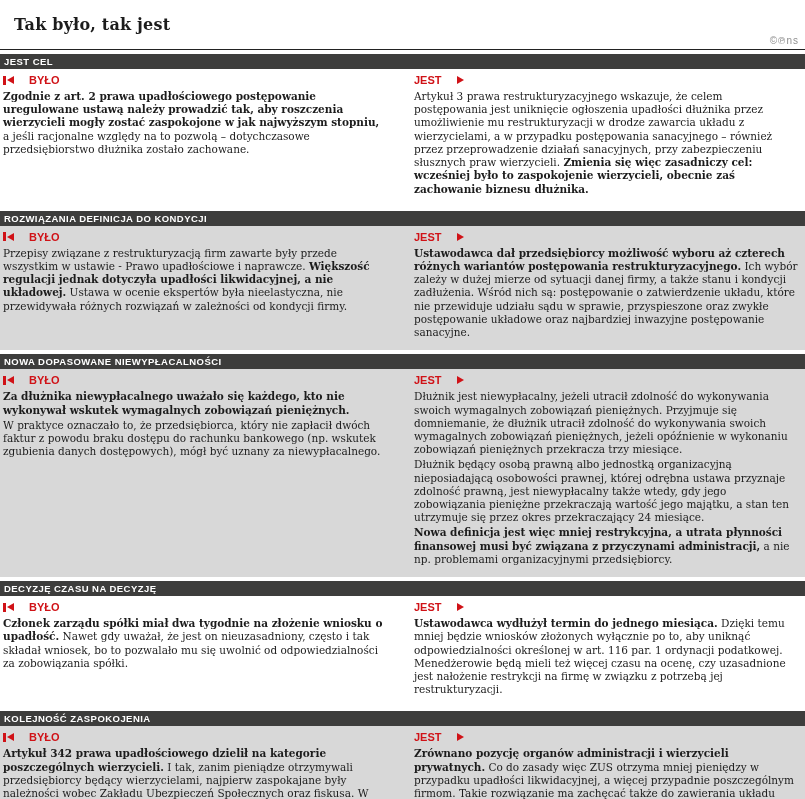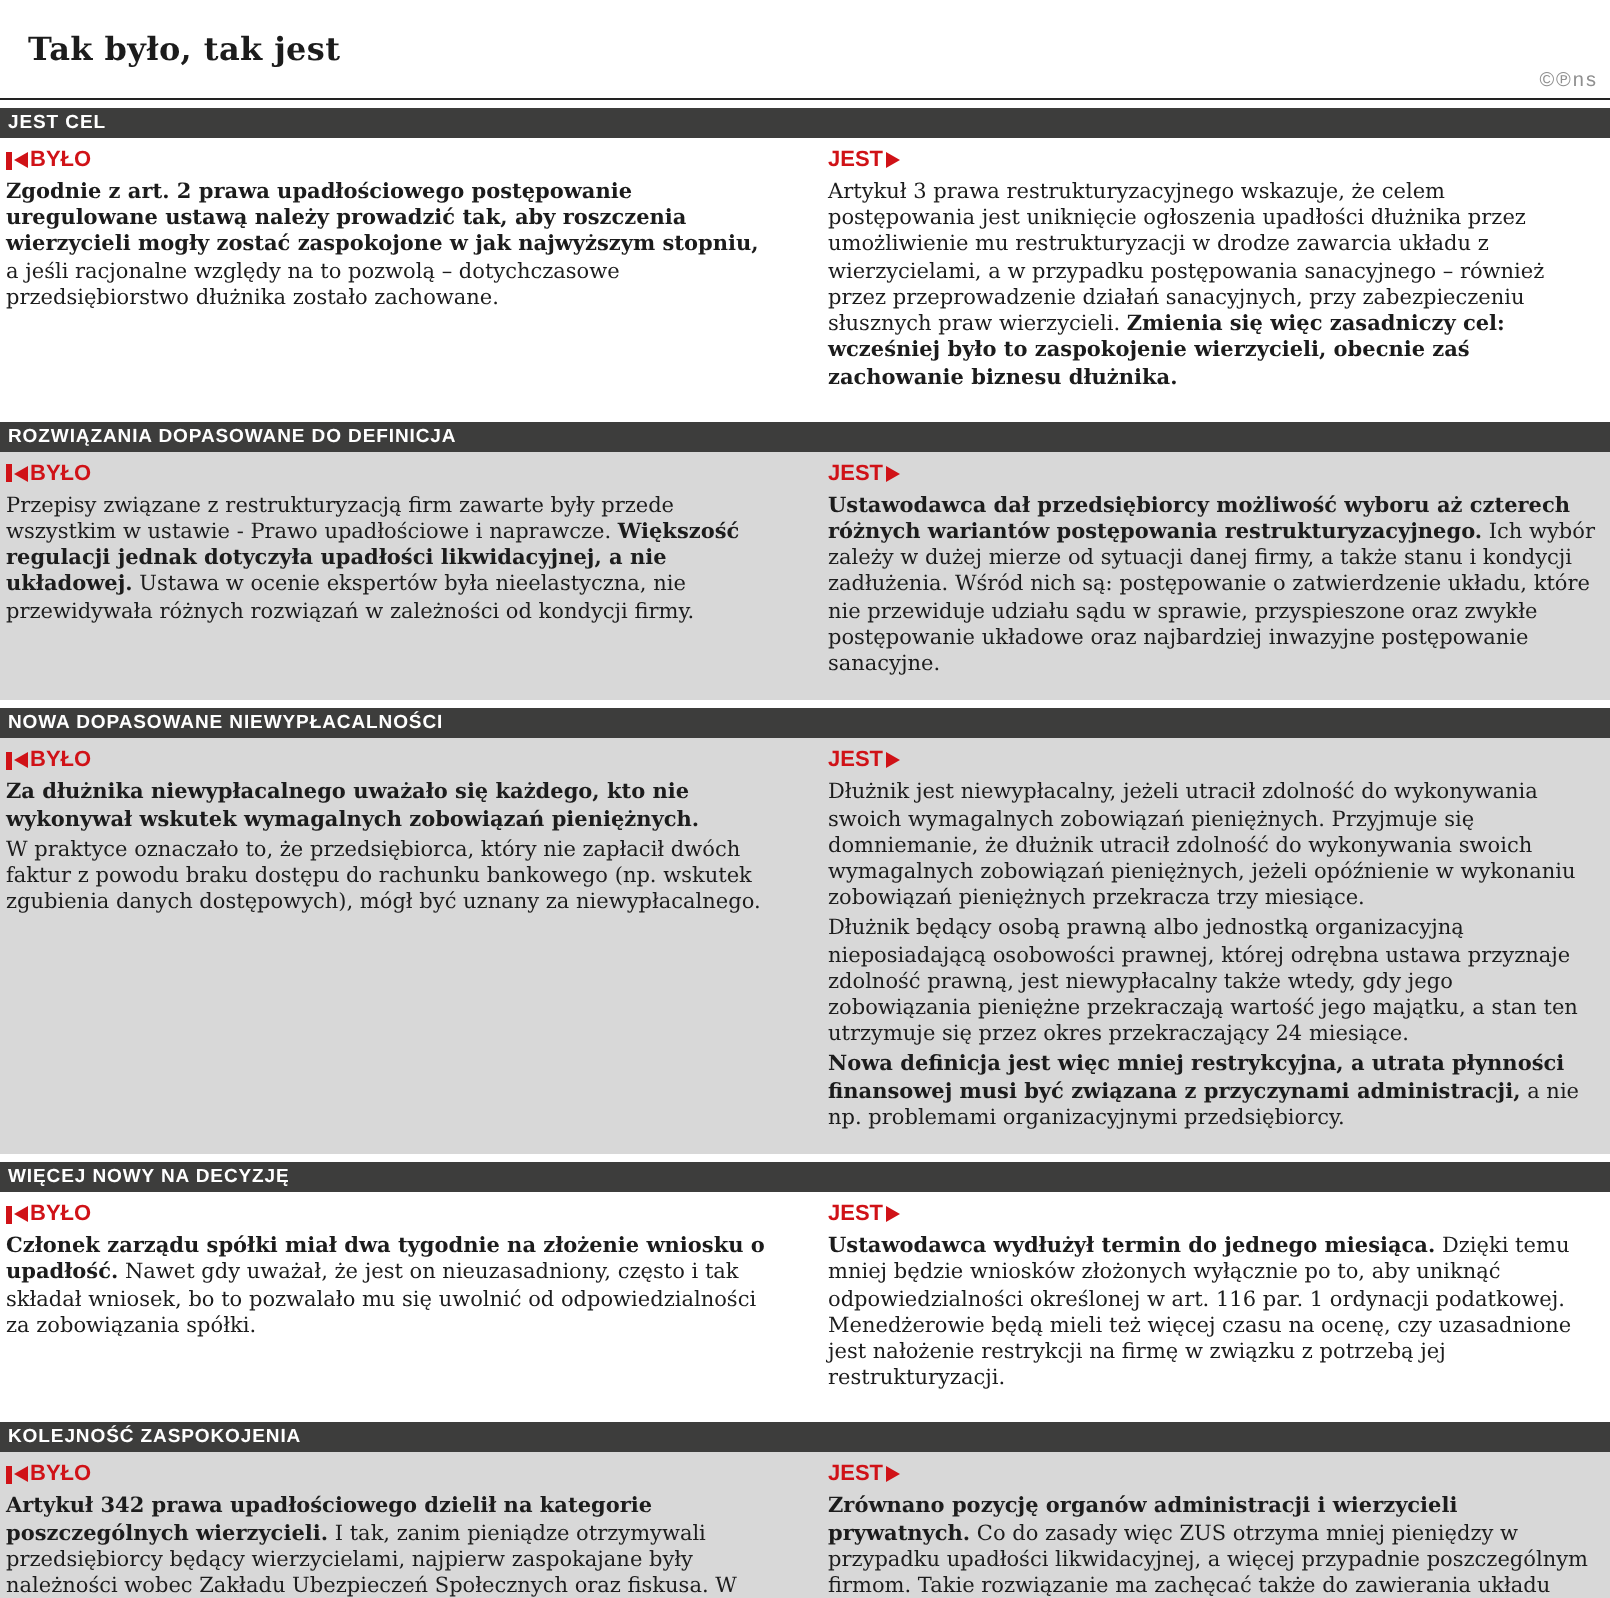--- a/index.html
+++ b/index.html
@@ -48,21 +48,21 @@
   }
   .sec-body {
     display: flex;
     gap: 26px;
     padding: 3px 6px 9px 3px;
   }
   .col { flex: 1; min-width: 0; }
   .col-label {
     display: flex;
     align-items: center;
-    gap: 1px;
+    gap: 15px;
     color: #d01217;
     font-family: "Liberation Sans", sans-serif;
     font-weight: bold;
     font-size: 11px;
     margin: 2px 0 4px;
   }
   .icon { display: inline-flex; align-items: center; }
   .icon i { display: inline-block; font-style: normal; }
   .bar { width: 2.5px; height: 9px; background: #d01217; margin-right: 1.5px; }
   .tri { width: 0; height: 0; }
@@ -114,21 +114,21 @@
             <i class="tri tri-right"></i>
           </span>
       </div>
       <p class="para"><span class="seg">Artykuł 3 prawa restrukturyzacyjnego wskazuje, że celem postępowania jest uniknięcie ogłoszenia upadłości dłużnika przez umożliwienie mu restrukturyzacji w drodze zawarcia układu z wierzycielami, a w przypadku postępowania sanacyjnego – również przez przeprowadzenie działań sanacyjnych, przy zabezpieczeniu słusznych praw wierzycieli. </span><span class="seg b">Zmienia się więc zasadniczy cel: wcześniej było to zaspokojenie wierzycieli, obecnie zaś zachowanie biznesu dłużnika.</span></p>
     </div>
   </div>
 </section>
 
 <section class="sec gray">
   <header class="sec-header">
-    <span class="sec-title">ROZWIĄZANIA DOPASOWANE DO DEFINICJA</span>
+    <span class="sec-title">ROZWIĄZANIA DEFINICJA DO KONDYCJI</span>
   </header>
   <div class="sec-body">
     <div class="col">
       <div class="col-label">
         <span class="icon">
             <i class="bar"></i>
             <i class="tri tri-left"></i>
           </span>
         <span>BYŁO</span>
       </div>
@@ -171,21 +171,21 @@
       </div>
       <p class="para"><span class="seg">Dłużnik jest niewypłacalny, jeżeli utracił zdolność do wykonywania swoich wymagalnych zobowiązań pieniężnych. Przyjmuje się domniemanie, że dłużnik utracił zdolność do wykonywania swoich wymagalnych zobowiązań pieniężnych, jeżeli opóźnienie w wykonaniu zobowiązań pieniężnych przekracza trzy miesiące.</span></p>
       <p class="para"><span class="seg">Dłużnik będący osobą prawną albo jednostką organizacyjną nieposiadającą osobowości prawnej, której odrębna ustawa przyznaje zdolność prawną, jest niewypłacalny także wtedy, gdy jego zobowiązania pieniężne przekraczają wartość jego majątku, a stan ten utrzymuje się przez okres przekraczający 24 miesiące.</span></p>
       <p class="para"><span class="seg b">Nowa definicja jest więc mniej restrykcyjna, a utrata płynności finansowej musi być związana z przyczynami administracji,</span><span class="seg"> a nie np. problemami organizacyjnymi przedsiębiorcy.</span></p>
     </div>
   </div>
 </section>
 
 <section class="sec">
   <header class="sec-header">
-    <span class="sec-title">WIĘCEJ NOWY NA DECYZJĘ</span>
+    <span class="sec-title">DECYZJĘ CZASU NA DECYZJĘ</span>
   </header>
   <div class="sec-body">
     <div class="col">
       <div class="col-label">
         <span class="icon">
             <i class="bar"></i>
             <i class="tri tri-left"></i>
           </span>
         <span>BYŁO</span>
       </div>

